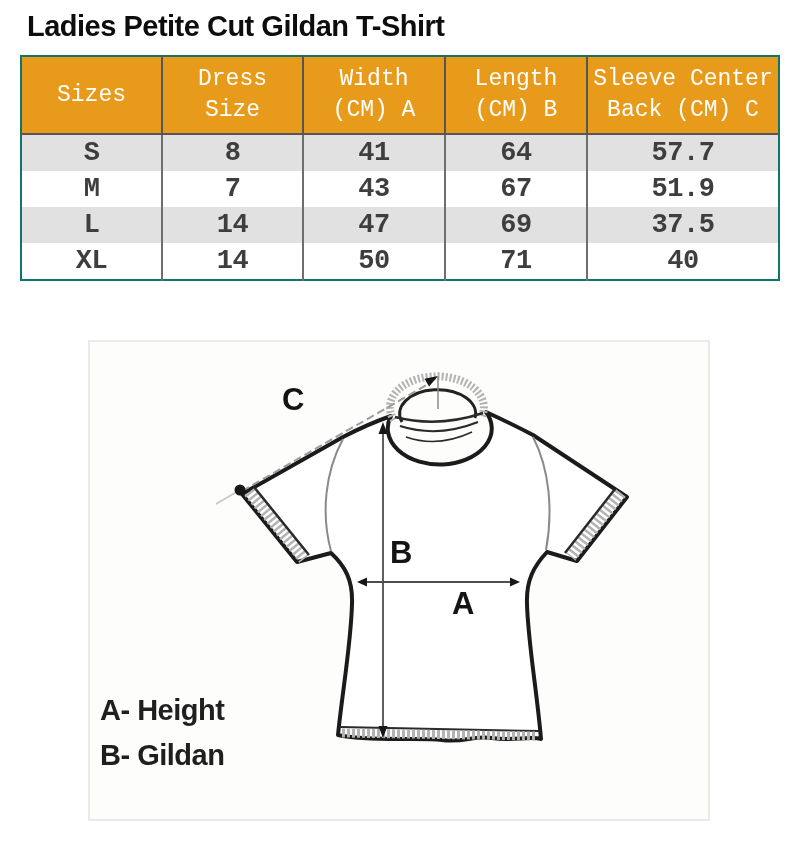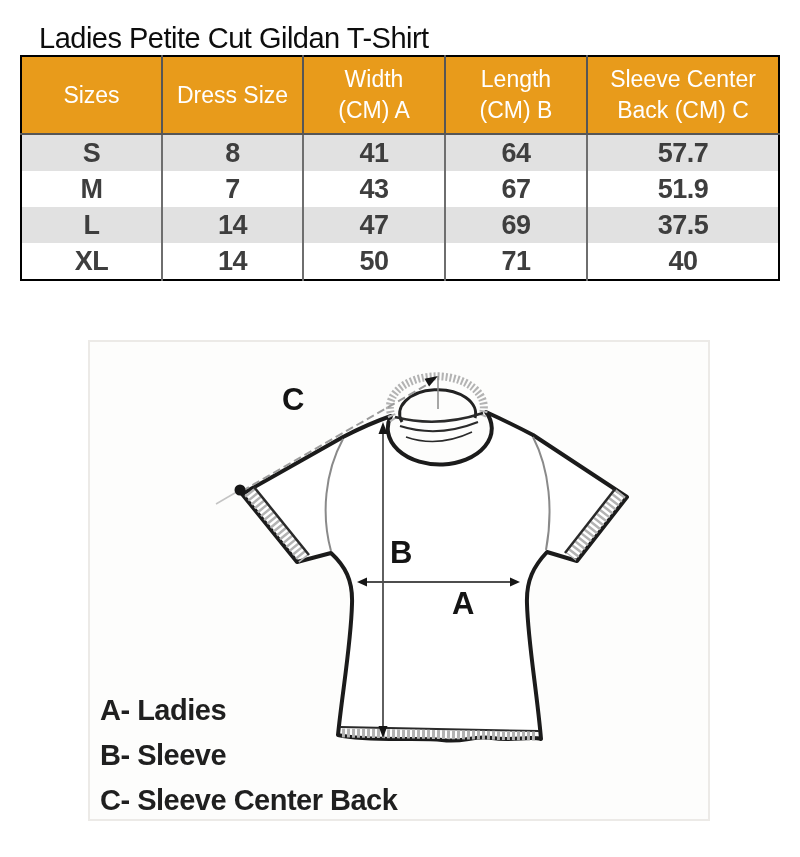--- a/index.html
+++ b/index.html
@@ -8,30 +8,31 @@
     background: #ffffff;
     font-family: "Liberation Sans", sans-serif;
     position: relative;
     overflow: hidden;
   }
   .page { position: absolute; inset: 0; }
 
   
   .title {
     position: absolute; left: 27px; top: 10px;
-    font-size: 29px; font-weight: normal; color: #0d0d0d;
-    letter-spacing: -0.5px; margin: 12px;
+    font-size: 29px; font-weight: bold; color: #0d0d0d;
+    letter-spacing: -0.5px; margin: 0;
   }
 
   
   .table-wrap { position: absolute; left: 20px; top: 55px; }
   table.size-table {
     border-collapse: collapse; table-layout: fixed;
     width: 758px;
-    border: 2px solid #000000;
+    border: 2px solid #0f766e;
+    font-family: Liberation Mono, monospace;
   }
   table.size-table th {
     background: #E89B1B; color: #ffffff;
     font-size: 23px; font-weight: 400;
     height: 76px; text-align: center; vertical-align: middle;
     white-space: pre-line; line-height: 31px;
     border-left: 2px solid #565656;
     border-bottom: 2px solid #565656;
     padding: 0 4px;
   }
@@ -182,19 +183,18 @@
       <line x1="274" y1="240" x2="423" y2="240" stroke="#4e4e4e" stroke-width="1.8"></line>
       <polygon points="267,240 277,235.5 277,244.5" fill="#161616"></polygon>
       <polygon points="430,240 420,235.5 420,244.5" fill="#161616"></polygon>
 
       <text class="svg-label" x="192" y="68">C</text>
       <text class="svg-label" x="300" y="221">B</text>
       <text class="svg-label" x="362" y="272">A</text>
     </svg>
 
     <div class="legend">
-      <div>A- Ladies</div>
-      <div>B- Sleeve</div>
-      <div>C- Sleeve Center Back</div>
+      <div>A- Height</div>
+      <div>B- Gildan</div>
     </div>
   </div>
 
 </div>
 
 </body></html>

